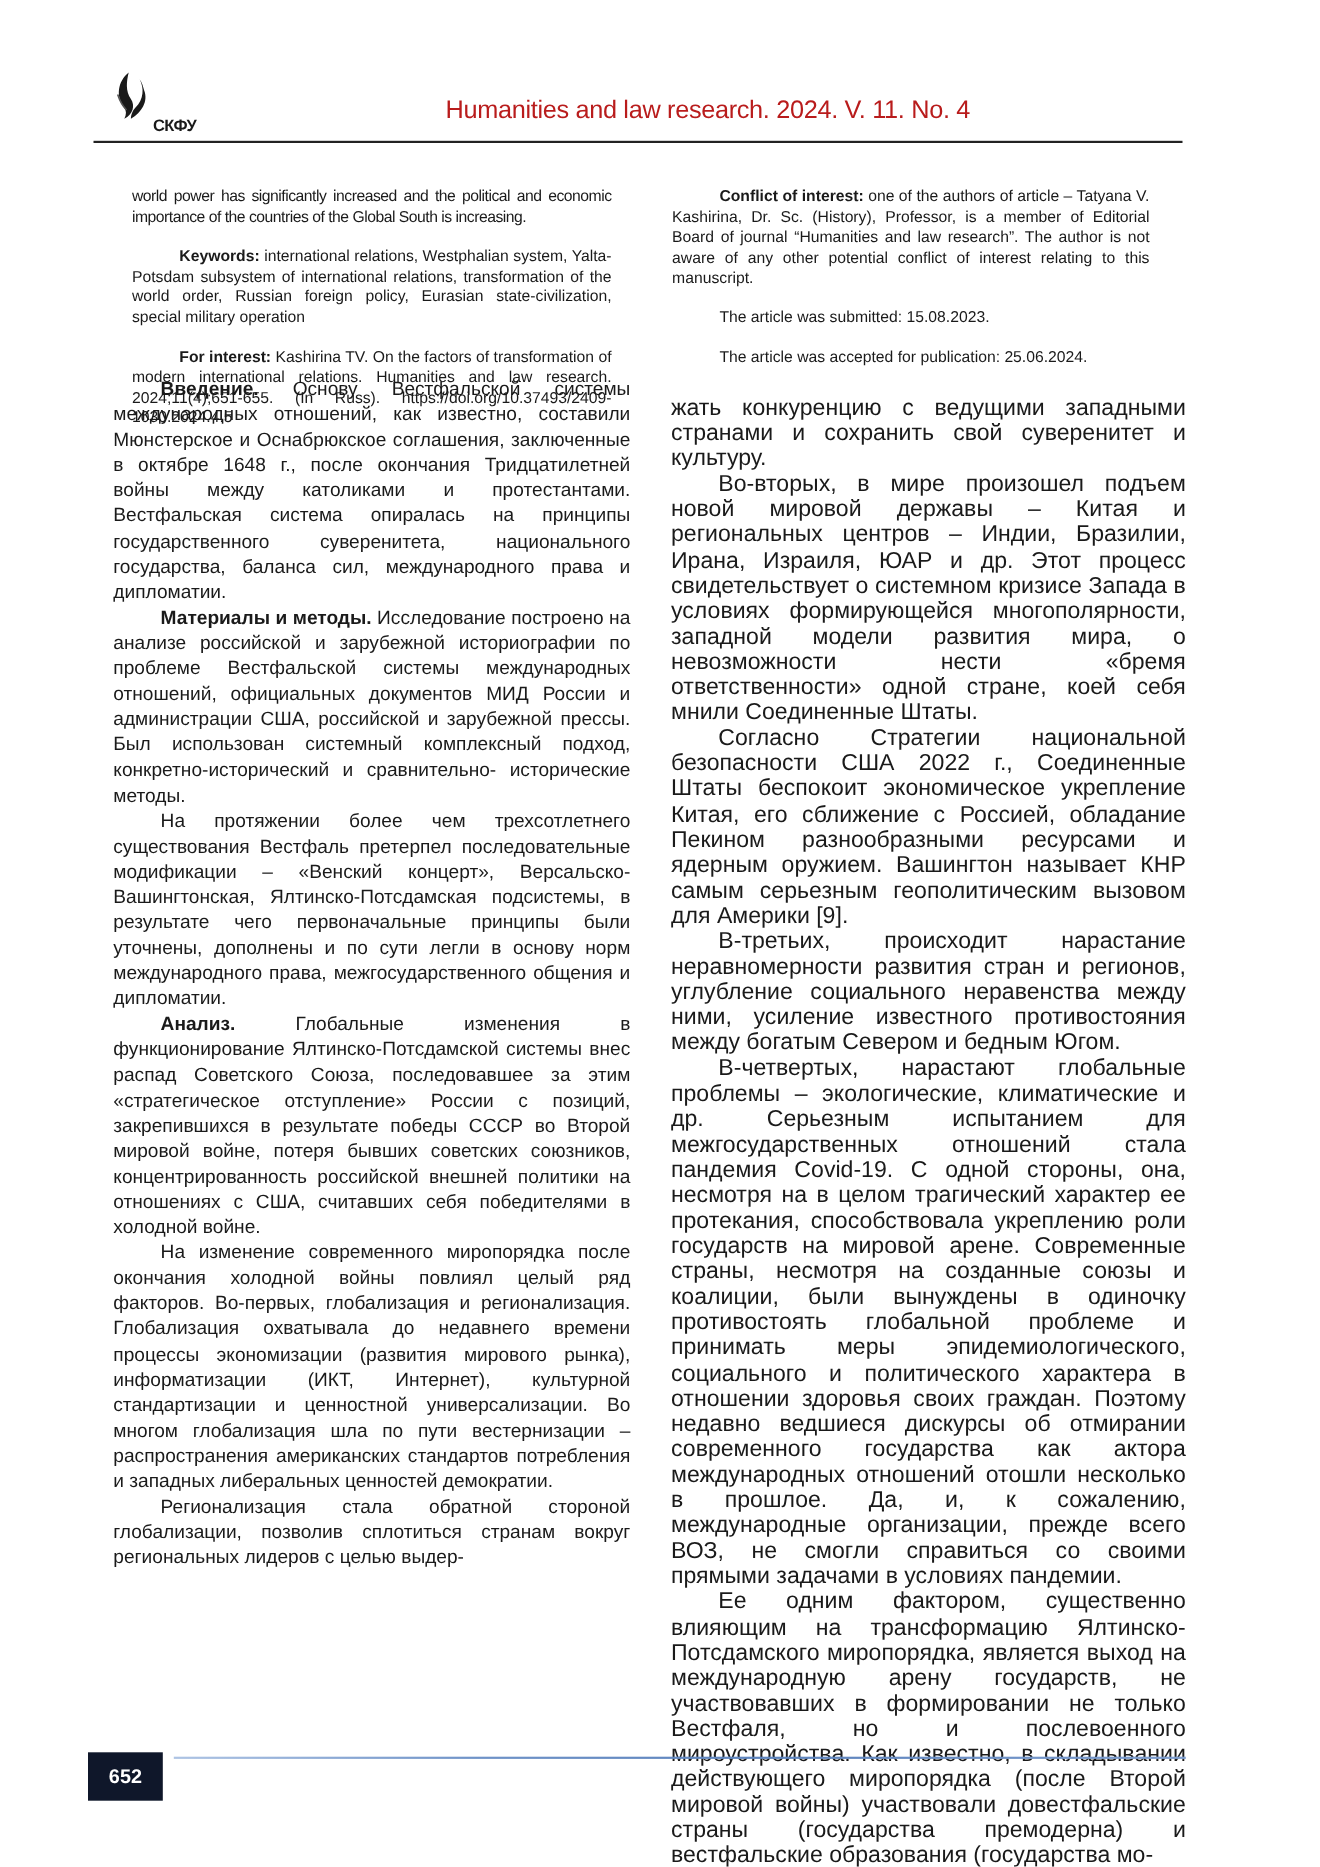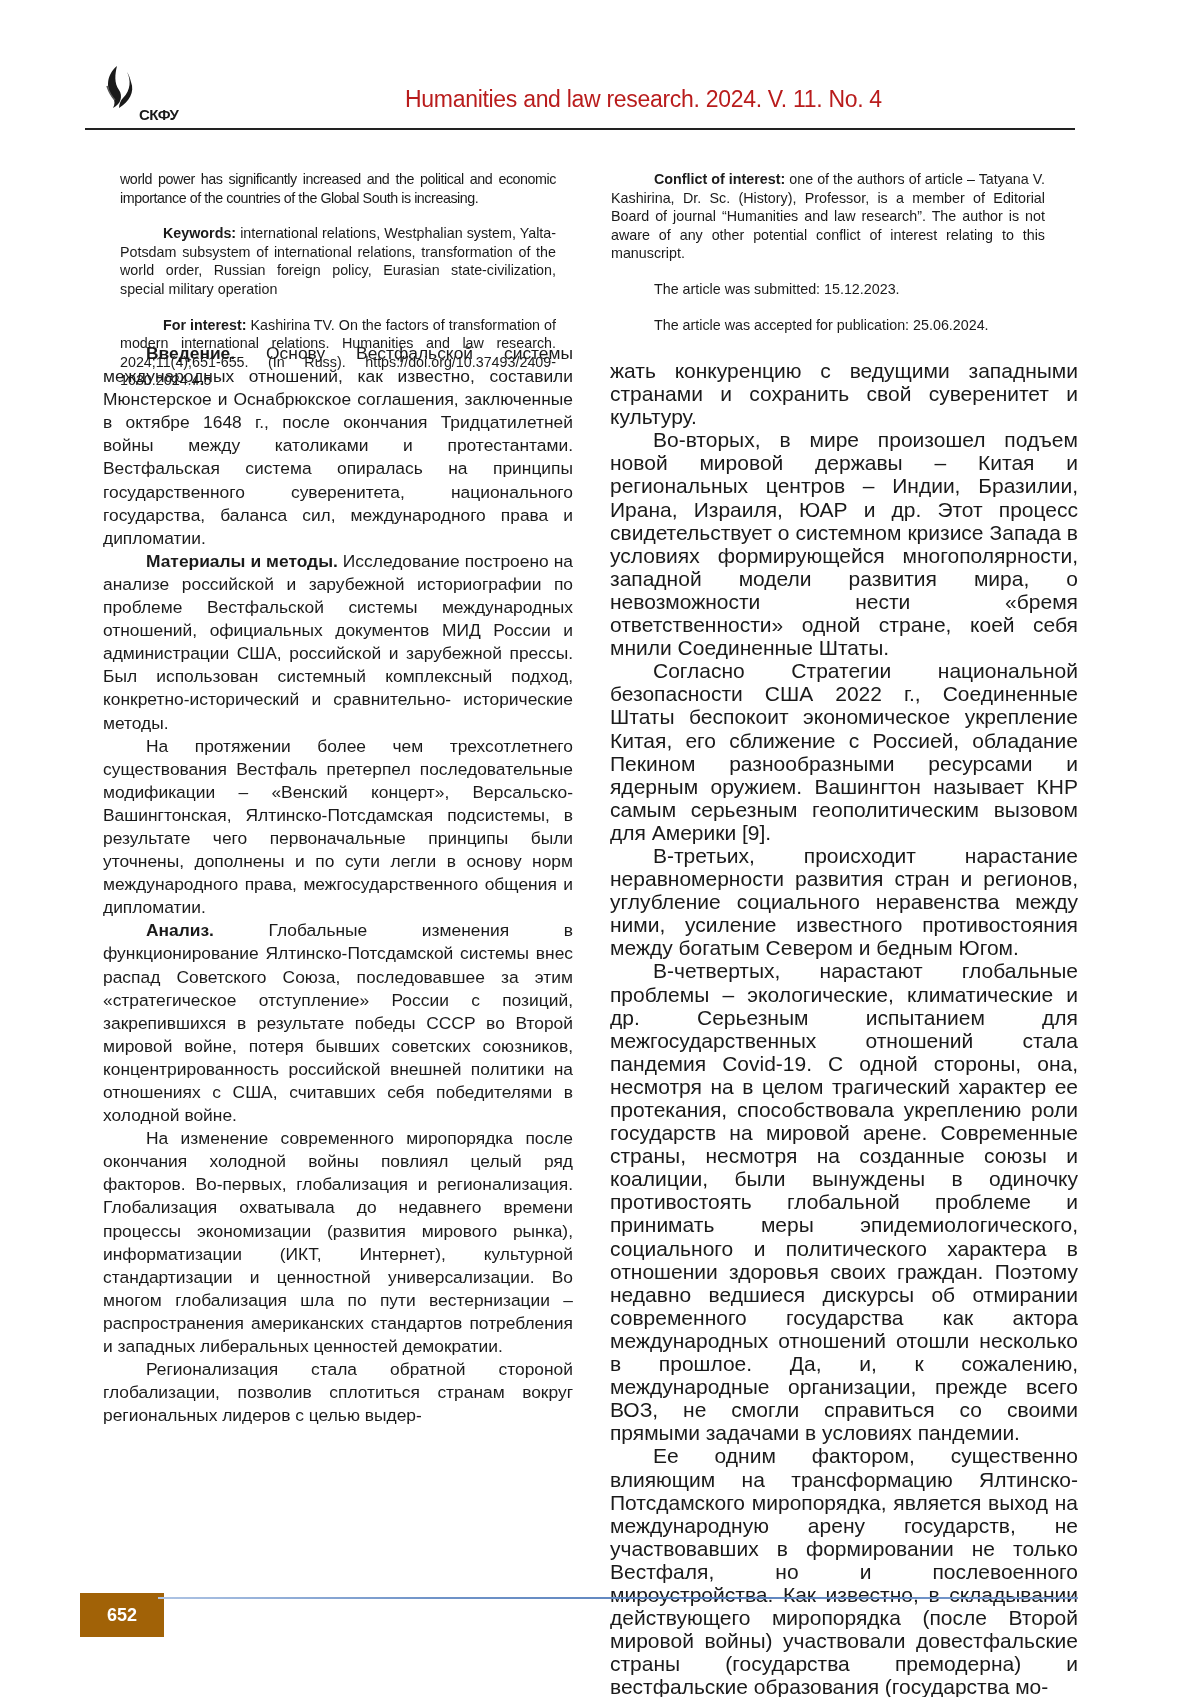--- a/index.html
+++ b/index.html
@@ -19,21 +19,21 @@
     .col-left-top p, .col-right-top p { margin: 17px; text-align: justify; }
     .ind { text-indent: 43px; }
     .small-cond { letter-spacing: -0.45px; }
     b { font-weight: bold; }
 
     .col-left-main { position: absolute; left: 103px; top: 342px; width: 470px; font-size: 17.4px; line-height: 23.1px; }
     .col-right-main { position: absolute; left: 610px; top: 359px; width: 468px; font-size: 21px; line-height: 23.1px; }
     .col-left-main p, .col-right-main p { margin: 0; text-align: justify; hyphens: manual; }
     .col-left-main p.ind, .col-right-main p.ind { text-indent: 43px; }
 
-    .footer-num { position: absolute; left: 80px; top: 1593px; width: 84px; height: 44px; background: #a16207;
+    .footer-num { position: absolute; left: 80px; top: 1593px; width: 68px; height: 44px; background: #0f172a;
                   color: #ffffff; font-size: 18px; font-weight: bold; text-align: center; line-height: 44px; }
     .footer-rule { position: absolute; left: 158px; top: 1597px; width: 920px; height: 2px;
                    background: linear-gradient(90deg, #aec4e4 0%, #6f93c8 30%, #5c83bd 60%, #7e9ecf 100%); }
   </style>
 </head>
 <body>
 
 <div class="header">
   <div class="logo">
     <svg width="40" height="46" viewBox="0 0 40 46">
@@ -48,21 +48,21 @@
 <div class="header-rule"></div>
 
 <div class="col-left-top">
   <p class="small-cond">world power has significantly increased and the political and economic importance of the countries of the Global South is increasing.</p>
   <p class="ind"><b>Keywords:</b><span> international relations, Westphalian system, Yalta-Potsdam subsystem of international relations, transformation of the world order, Russian foreign policy, Eurasian state-civilization, special military operation</span></p>
   <p class="ind"><b>For interest:</b><span> Kashirina TV. On the factors of transformation of modern international relations. Humanities and law research. 2024;11(4);651-655. (In Russ). https://doi.org/10.37493/2409-1030.2024.4.5</span></p>
 </div>
 
 <div class="col-right-top">
   <p class="ind"><b>Conflict of interest:</b><span> one of the authors of article – Tatyana V. Kashirina, Dr. Sc. (History), Professor, is a member of Editorial Board of journal “Humanities and law research”. The author is not aware of any other potential conflict of interest relating to this manuscript.</span></p>
-  <p class="ind">The article was submitted: 15.12.2023.</p>
+  <p class="ind">The article was submitted: 15.08.2023.</p>
   <p class="ind">The article was accepted for publication: 25.06.2024.</p>
 </div>
 
 <div class="col-left-main">
   <p class="ind"><b>Введение.</b><span> Основу Вестфальской системы международных отношений, как известно, составили Мюнстерское и Оснабрюкское соглашения, заключенные в октябре 1648 г., после окончания Тридцатилетней войны между католиками и протестантами. Вестфальская система опиралась на принципы государственного суверенитета, национального государства, баланса сил, международного права и дипломатии.</span></p>
   <p class="ind"><b>Материалы и методы.</b><span> Исследование построено на анализе российской и зарубежной историографии по проблеме Вестфальской системы международных отношений, официальных документов МИД России и администрации США, российской и зарубежной прессы. Был использован системный комплексный подход, конкретно-исторический и сравнительно- исторические методы.</span></p>
   <p class="ind">На протяжении более чем трехсотлетнего существования Вестфаль претерпел последовательные модификации – «Венский концерт», Версальско-Вашингтонская, Ялтинско-Потсдамская подсистемы, в результате чего первоначальные принципы были уточнены, дополнены и по сути легли в основу норм международного права, межгосударственного общения и дипломатии.</p>
   <p class="ind"><b>Анализ.</b><span> Глобальные изменения в функционирование Ялтинско-Потсдамской системы внес распад Советского Союза, последовавшее за этим «стратегическое отступление» России с позиций, закрепившихся в результате победы СССР во Второй мировой войне, потеря бывших советских союзников, концентрированность российской внешней политики на отношениях с США, считавших себя победителями в холодной войне.</span></p>
   <p class="ind">На изменение современного миропорядка после окончания холодной войны повлиял целый ряд факторов. Во-первых, глобализация и регионализация. Глобализация охватывала до недавнего времени процессы экономизации (развития мирового рынка), информатизации (ИКТ, Интернет), культурной стандартизации и ценностной универсализации. Во многом глобализация шла по пути вестернизации – распространения американских стандартов потребления и западных либеральных ценностей демократии.</p>
   <p class="ind">Регионализация стала обратной стороной глобализации, позволив сплотиться странам вокруг региональных лидеров с целью выдер-</p>

